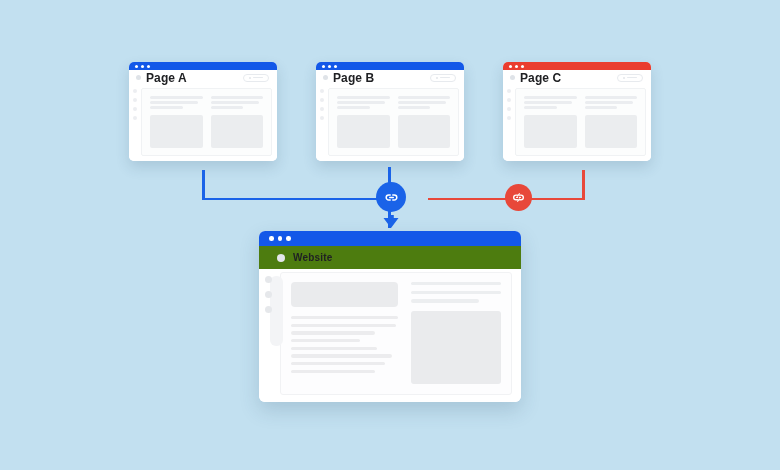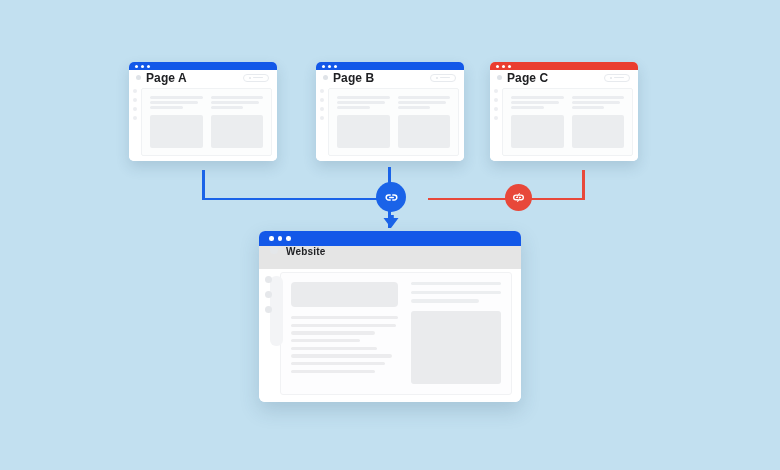--- a/index.html
+++ b/index.html
@@ -169,22 +169,23 @@
   #website-card .titlebar {
     height: 15px;
     padding-left: 10px;
     gap: 4px;
   }
   #website-card .dot { width: 4.5px; height: 4.5px; }
 
   .web-tabrow {
     height: 23px;
     display: flex;
-    padding-left: 11px;
-    background: #e5e5e5;
+    align-items: center;
+    padding-left: 18px;
+    background: #4d7c0f;
   }
   .web-tab-circle {
     width: 8px; height: 8px; border-radius: 50%;
     background: #e4e7ea; margin-right: 8px;
   }
   .web-title {
     font-size: 10px;
     font-weight: bold;
     color: #1f2023;
     letter-spacing: 0.2px;
@@ -350,21 +351,21 @@
         <div class="mini-col">
           <div class="mini-line w100"></div>
           <div class="mini-line w92"></div>
           <div class="mini-line w62"></div>
           <div class="mini-block"></div>
         </div>
       </div>
     </div>
   </div>
 
-  <div class="card" id="card-c" style="left:490px; top:62px; width:148px; height:99px; display:flex; flex-direction:column;">
+  <div class="card" id="card-c" style="left:503px; top:62px; width:148px; height:99px; display:flex; flex-direction:column;">
     <div class="titlebar red">
       <span class="dot"></span>
       <span class="dot"></span>
       <span class="dot"></span>
     </div>
     <div class="tabrow">
       <span class="tab-circle"></span>
       <span class="tab-title">Page C</span>
       <span class="tab-pill">
         <i></i>

